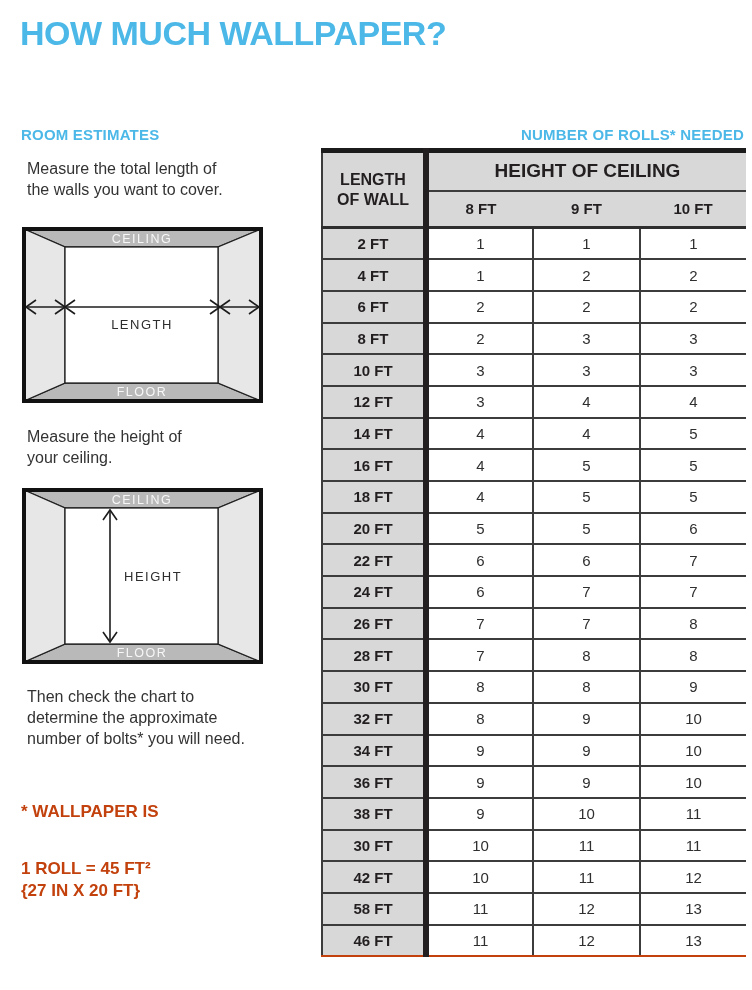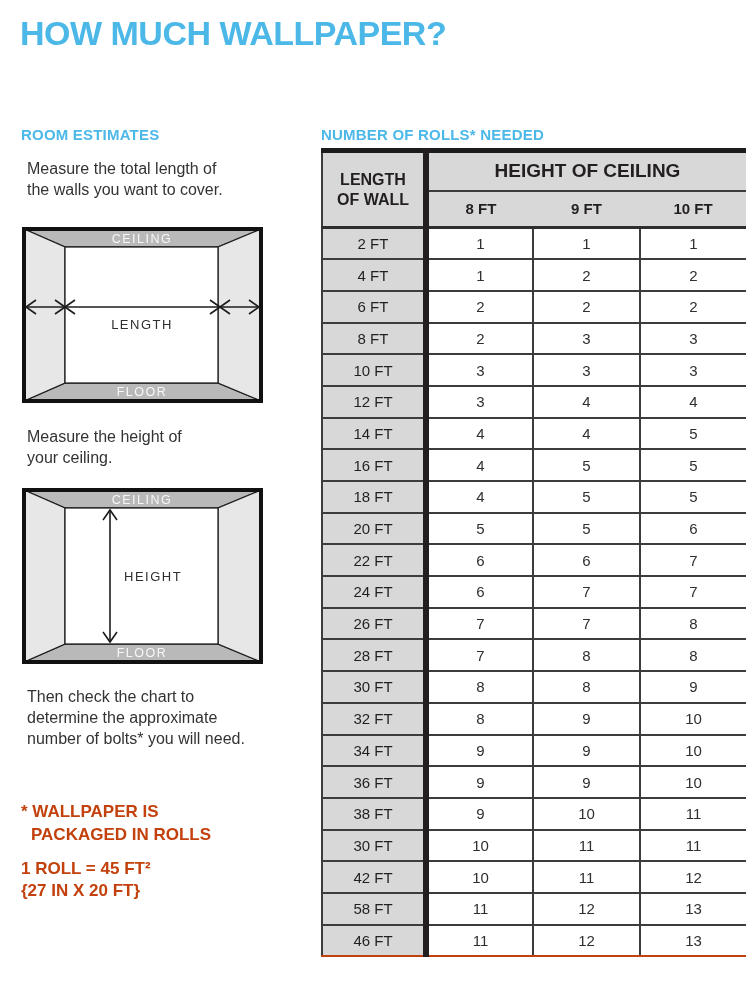--- a/index.html
+++ b/index.html
@@ -13,21 +13,21 @@
 
   .page-title {
     left:20px; top:14px;
     font-size:34px; font-weight:bold; letter-spacing:-0.5px;
     color:#4cb8e8;
   }
   .section-heading {
     font-size:15px; font-weight:bold; color:#4cb8e8; letter-spacing:0.2px;
   }
   .room-heading   { left:21px; top:126px; }
-  .table-heading  { left:321px; top:126px; width:423px; text-align:left; }
+  .table-heading  { left:321px; top:126px; width:423px; text-align:right; }
 
   .para {
     left:21px; font-size:16px; line-height:21px; color:#333333;
     white-space:pre-line;
     margin-left:6px;
   }
   .para-length { top:158px; }
   .para-height { top:426px; }
   .para-chart  { top:686px; }
 
@@ -61,21 +61,21 @@
   th.group {
     font-size:19px; font-weight:bold; height:40px;
     border-bottom:2px solid #3c3c3c;
   }
   th.sub {
     font-size:15px; font-weight:bold; height:37px;
     border-bottom:3px solid #2e2e2e;
   }
   tbody tr { height:31.7px; }
   tbody th {
-    background:#d8d8d8; font-size:15px; font-weight:normal; color:#231f20;
+    background:#d8d8d8; font-size:15px; font-weight:bold; color:#231f20;
     border-right:6px solid #231f20;
     border-top:2px solid #3c3c3c;
   }
   tbody td {
     background:#ffffff; font-size:15px; color:#2f2f2f;
     border-top:2px solid #3c3c3c;
     border-left:2px solid #3c3c3c;
   }
   tbody td.first { border-left:none; }
   tbody tr.last th, tbody tr.last td { border-bottom:2px solid #c2410c; }
@@ -135,21 +135,20 @@
   <text x="120" y="169" text-anchor="middle" class="svg-wall-label">FLOOR</text>
   <text x="102" y="93" class="svg-dim-label">HEIGHT</text>
 </svg>
 
 <p class="abs para para-chart">Then check the chart to
 determine the approximate
 number of bolts* you will need.</p>
 
 <div class="abs footnote fn-packaged">
   <span>* WALLPAPER IS</span><br>
-  <span class="fn-indent">PACKAGED IN ROLLS</span>
 </div>
 
 <div class="abs footnote fn-rollsize">
   <span>1 ROLL = 45 FT²</span><br>
   <span>{27 IN X 20 FT}</span>
 </div>
 
 <div class="abs table-wrap">
   <table>
     <colgroup>

